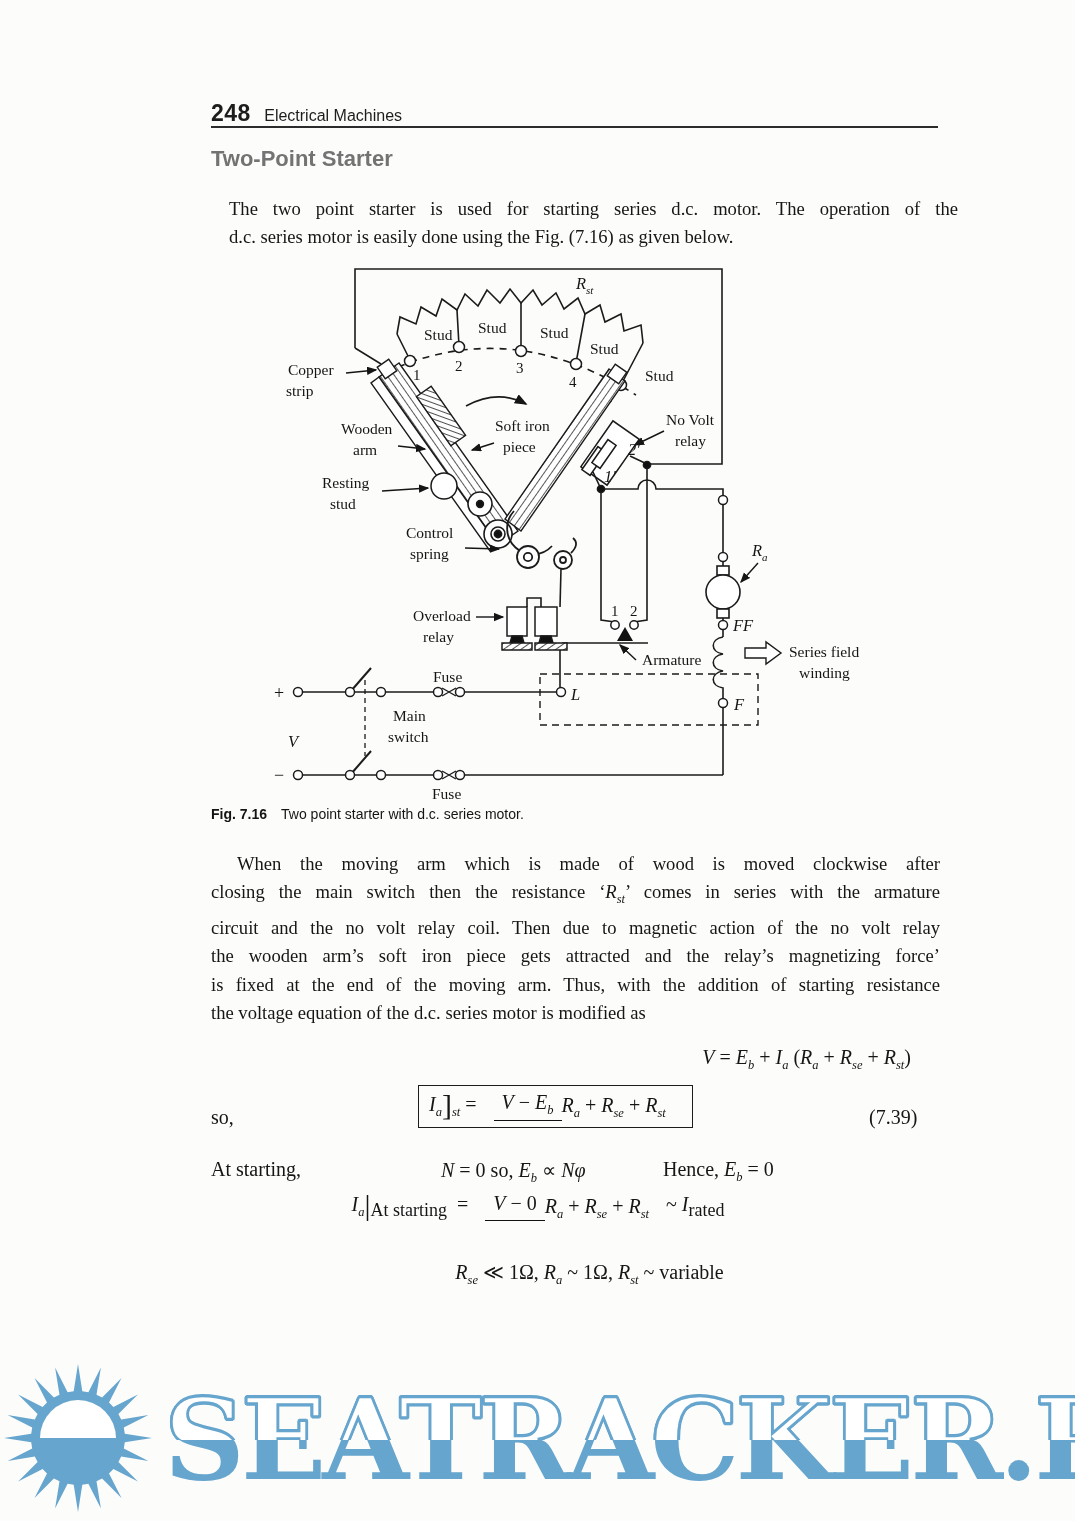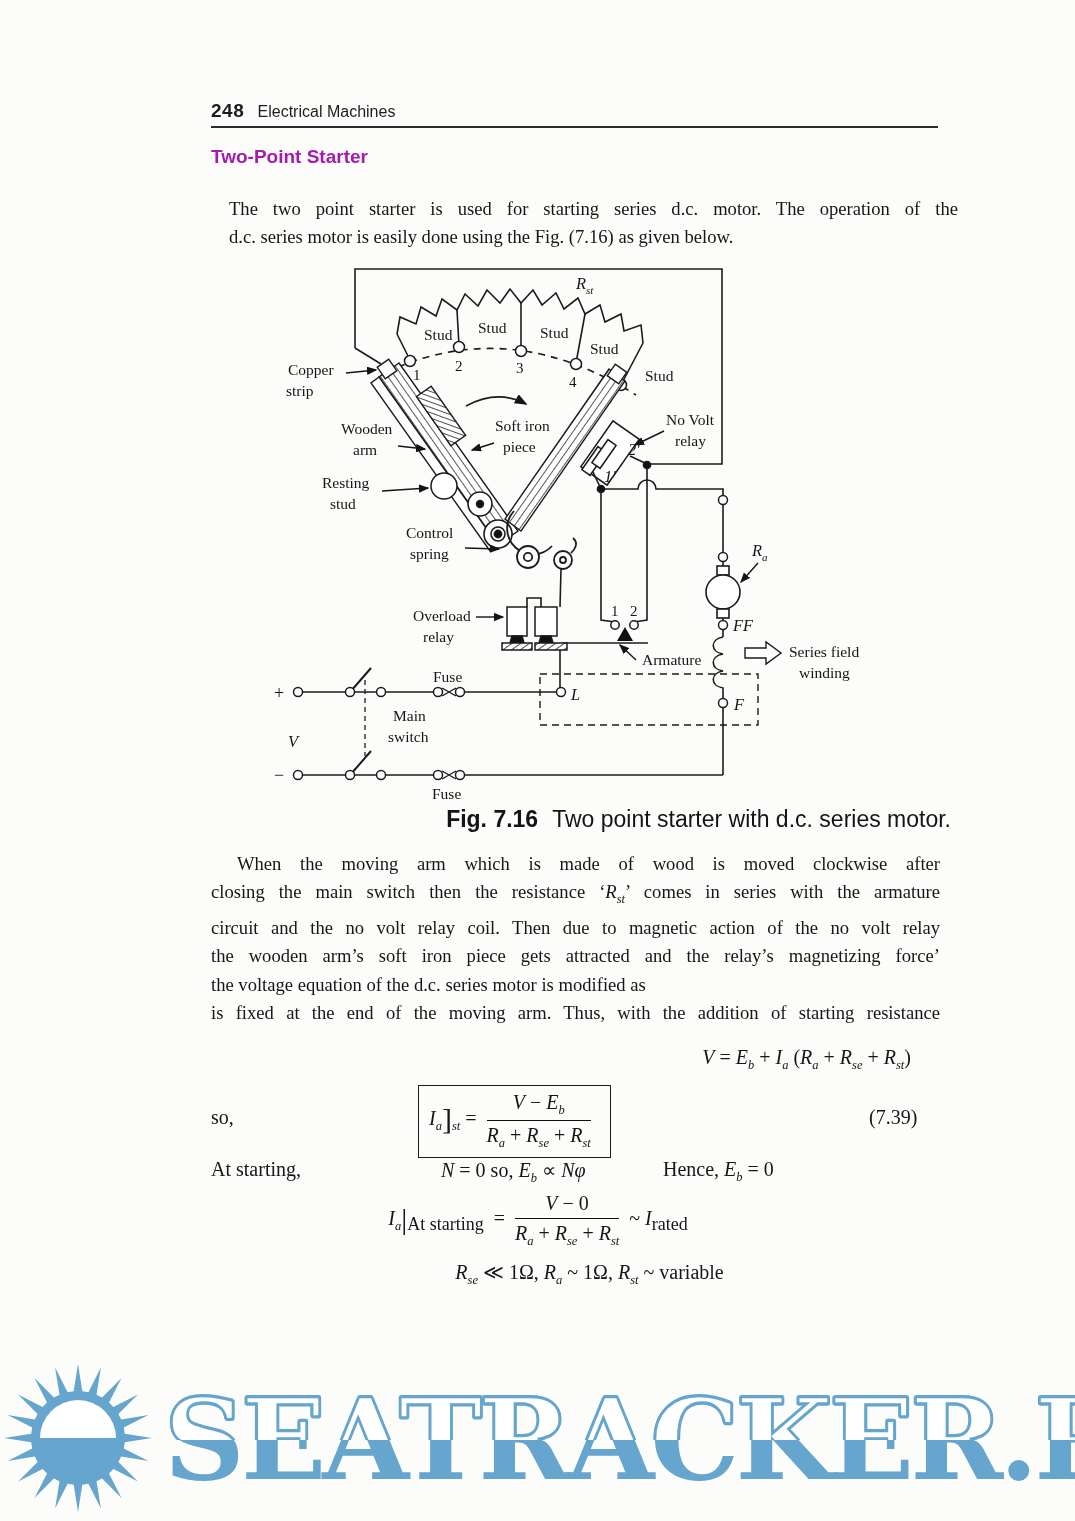--- a/index.html
+++ b/index.html
@@ -2,53 +2,53 @@
 <html><head>
 <meta charset="utf-8">
 <style>
   html,body{margin:0;padding:0;background:#e8e8e8;}
   #page{position:relative;width:1075px;height:1521px;background:#fcfcfb;overflow:hidden;
         font-family:"Liberation Serif", serif;color:#161616;}
   .abs{position:absolute;}
 
   
   #hdr{left:211px;top:100px;font-family:"Liberation Sans",sans-serif;font-size:16px;color:#1d1d1d;}
-  #hdr b{font-size:19px;letter-spacing:0.5px;}
+  #hdr b{font-size:23px;letter-spacing:0.5px;}
   #hdr-rule{left:211px;top:126px;width:727px;height:2.4px;background:#2c2c2c;}
 
   
   #sec-title{left:211px;top:146px;font-family:"Liberation Sans",sans-serif;font-weight:bold;
-             font-size:19px;color:#a21caf;}
+             font-size:22px;color:#737373;}
 
   
   .para{left:211px;width:729px;font-size:18.6px;line-height:28.4px;}
   #para1{top:195px;margin-left:18px;}
   #para2{top:850px;}
   .jline{text-align:justify;text-align-last:justify;white-space:normal;}
   .jline.last{text-align-last:left;}
   #para2 .jline:first-child{text-indent:26px;}
 
   
   #fig-svg{left:258px;top:253px;}
   #fig-svg text{font-family:"Liberation Serif",serif;font-size:15.5px;fill:#151515;}
   #fig-svg .it{font-style:italic;font-size:16.5px;}
   #fig-svg .ss{font-size:11px;font-style:italic;}
   #fig-svg .num{font-size:15px;}
-  #caption{top:806px;left:211px;width:740px;text-align:right;
-           font-family:"Liberation Sans",sans-serif;font-size:23px;color:#141414;}
+  #caption{top:806px;left:211px;width:740px;text-align:left;
+           font-family:"Liberation Sans",sans-serif;font-size:14px;color:#141414;}
   #caption b{margin-right:14px;}
 
   
   .eq{font-size:20px;}
   .r{font-style:normal;}
   .i{font-style:italic;}
   .is{font-style:italic;font-size:12.5px;vertical-align:-5px;}
   .rs{font-style:normal;font-size:18px;vertical-align:-5px;}
   .big{font-size:30px;vertical-align:-4px;line-height:0;}
-  .frac{display:inline-flex;flex-direction:column;text-align:center;vertical-align:middle;margin:0 5px;line-height:1.15;}
+  .frac{display:inline-flex;flex-direction:row;text-align:center;vertical-align:middle;margin:0 12px;line-height:1.15;}
   .frac .fnum{border-bottom:1.7px solid #111;padding:0 8px 3px;}
   .frac .fden{padding-top:3px;}
   #eq1{top:1046px;left:211px;width:700px;text-align:right;}
   #eq2-lead{top:1106px;left:211px;}
   #eq2-box{top:1085px;left:418px;border:1.8px solid #1c1c1c;padding:5px 14px 6px 10px;background:transparent;}
   #eq2-num{top:1106px;left:869px;}
   #eq3-lead{top:1158px;left:211px;}
   #eq3-mid{top:1158px;left:441px;text-align:right;}
   #eq3-right{top:1158px;left:663px;}
   #eq4{top:1192px;left:210px;width:656px;text-align:center;}
@@ -294,22 +294,22 @@
 
   <div class="abs" id="caption">
     <b>Fig. 7.16</b><span>Two point starter with d.c. series motor.</span>
   </div>
 
   <div class="abs para" id="para2">
       <div class="jline"><span class="r">When the moving arm which is made of wood is moved clockwise after</span></div>
       <div class="jline"><span class="r">closing the main switch then the resistance ‘</span><span class="i">R</span><span class="is">st</span><span class="r">’ comes in series with the armature</span></div>
       <div class="jline"><span class="r">circuit and the no volt relay coil. Then due to magnetic action of the no volt relay</span></div>
       <div class="jline"><span class="r">the wooden arm’s soft iron piece gets attracted and the relay’s magnetizing force’</span></div>
+      <div class="jline"><span class="r">is fixed at the end of the moving arm. Thus, with the addition of starting resistance</span></div>
       <div class="jline last"><span class="r">the voltage equation of the d.c. series motor is modified as</span></div>
-      <div class="jline"><span class="r">is fixed at the end of the moving arm. Thus, with the addition of starting resistance</span></div>
     </div>
 
   <div class="abs eq" id="eq1"><span class="i">V</span><span class="r"> = </span><span class="i">E</span><span class="is">b</span><span class="r"> + </span><span class="i">I</span><span class="is">a</span><span class="r"> (</span><span class="i">R</span><span class="is">a</span><span class="r"> + </span><span class="i">R</span><span class="is">se</span><span class="r"> + </span><span class="i">R</span><span class="is">st</span><span class="r">)</span></div>
   <div class="abs eq" id="eq2-lead">so,</div>
   <div class="abs eq" id="eq2-box"><span class="i">I</span><span class="is">a</span><span class="big">]</span><span class="is">st</span><span class="r"> = </span><span class="frac">
         <span class="fnum"><span class="i">V</span><span class="r"> − </span><span class="i">E</span><span class="is">b</span></span>
         <span class="fden"><span class="i">R</span><span class="is">a</span><span class="r"> + </span><span class="i">R</span><span class="is">se</span><span class="r"> + </span><span class="i">R</span><span class="is">st</span></span>
       </span></div>
   <div class="abs eq" id="eq2-num">(7.39)</div>
   <div class="abs eq" id="eq3-lead">At starting,</div>

